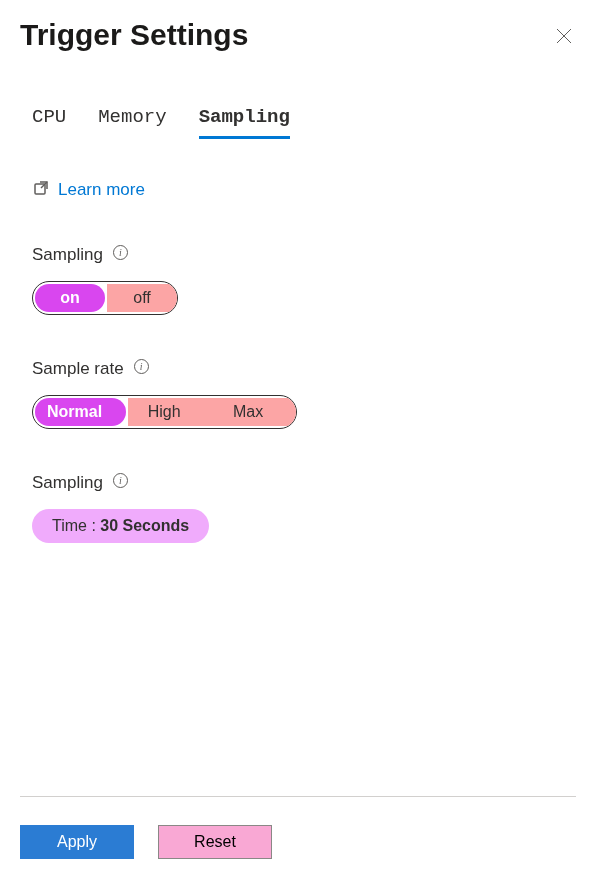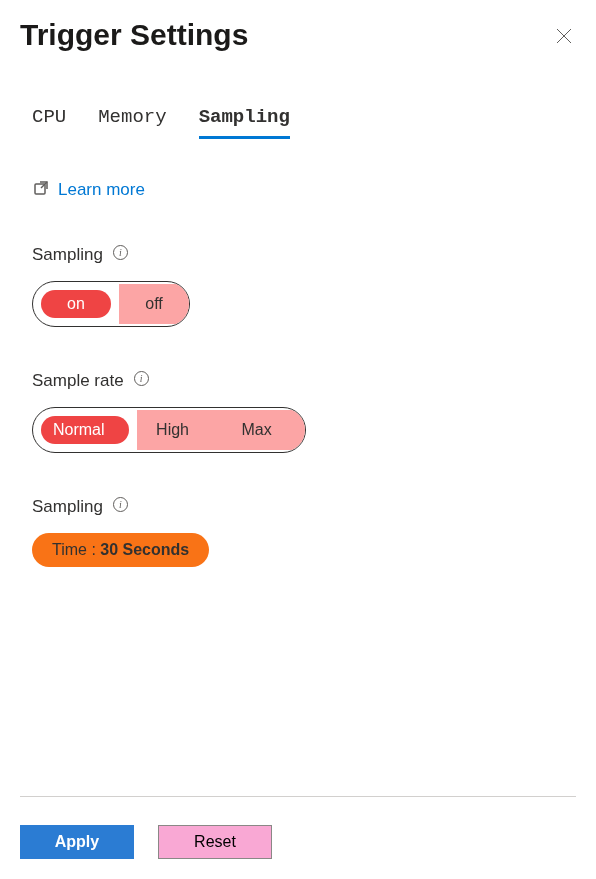--- a/index.html
+++ b/index.html
@@ -113,35 +113,36 @@
       font-size: 16px;
       cursor: pointer;
       background: #fca5a5;
       color: #323130;
       display: flex;
       align-items: center;
       justify-content: center;
       min-width: 70px;
     }
     .pill-option.selected {
-      background: #ef4444;
+      background: #d946ef;
       color: #fff;
       border-radius: 999px;
-      margin: 8px;
+      margin: 2px;
+      font-weight: bold;
     }
     .pill-group .pill-option:not(.selected) {
       margin: 2px 0;
     }
     .pill-group.three .pill-option {
       min-width: 84px;
       padding-left: 12px;
     }
     .duration-pill {
       display: inline-block;
-      background: #f97316;
+      background: #f0abfc;
       border-radius: 999px;
       padding: 8px 20px;
       font-size: 16px;
       color: #323130;
       cursor: pointer;
     }
     .duration-value {
       font-weight: 700;
     }
     .footer {
@@ -166,21 +167,21 @@
       border: 1px solid #8a8886;
       background: #f9a8d4;
       min-width: 114px;
       text-align: center;
       font-family: inherit;
     }
     .btn.primary {
       background: #2b7cd3;
       border-color: #2b7cd3;
       color: #fff;
-      font-weight: 700;
+      font-weight: 400;
     }
   </style>
 </head>
 <body>
 
 <div class="header">
   <h1 class="title">Trigger Settings</h1>
   <div class="close-btn">
     <span>
       <svg viewBox="0 0 16 16">

